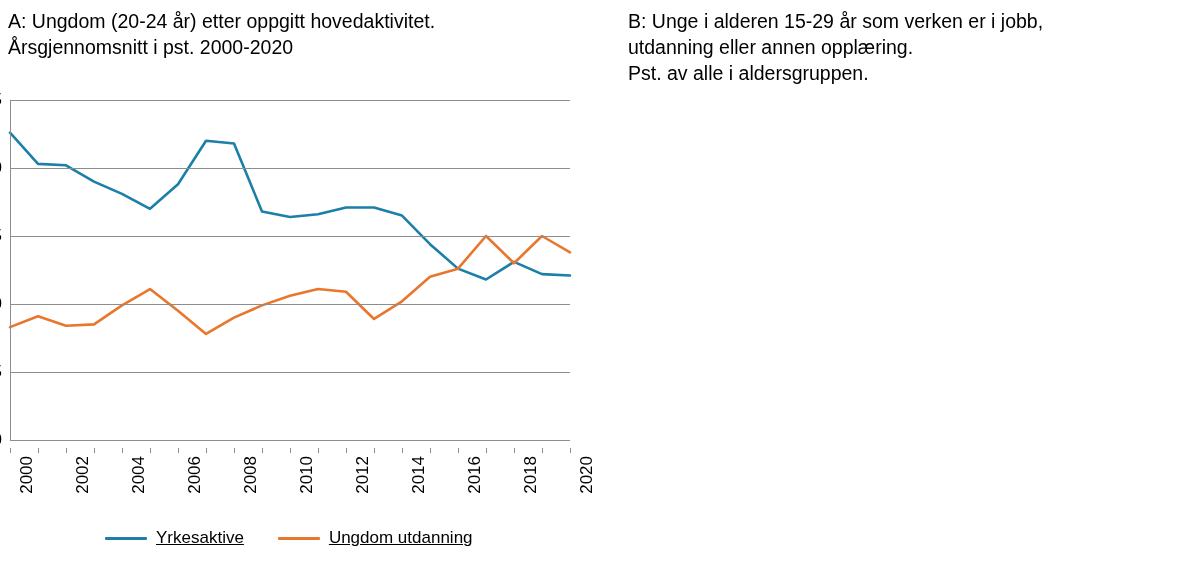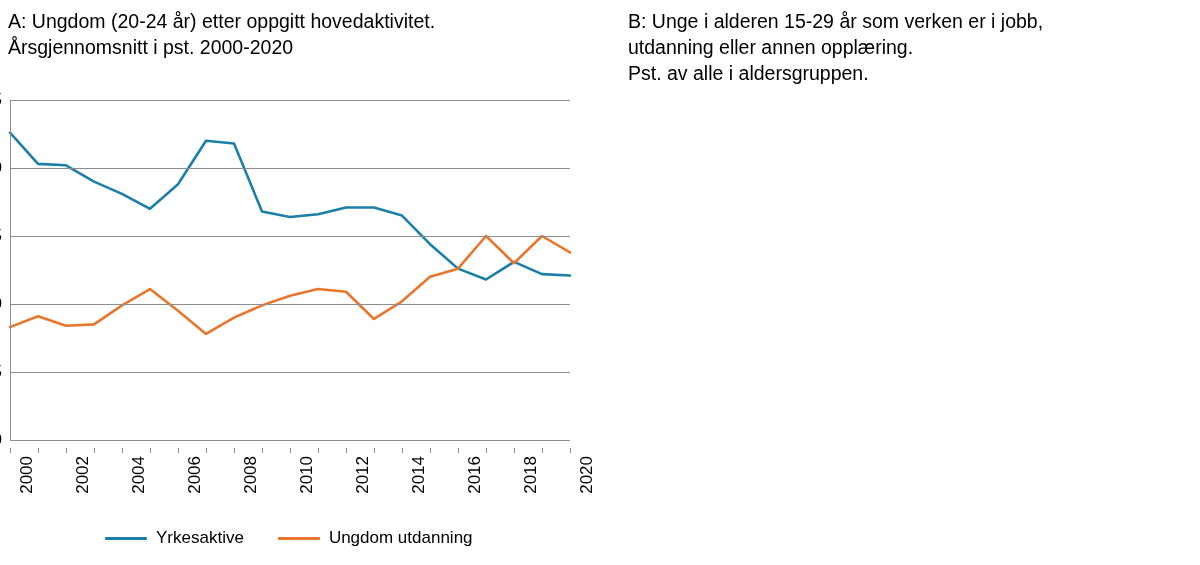--- a/index.html
+++ b/index.html
@@ -95,20 +95,21 @@
     display: flex;
     align-items: center;
   }
   .legend-a { left: 105px; top: 528px; gap: 34px; }
   .legend-item {
     display: flex;
     align-items: center;
     gap: 9px;
     font-size: 17px;
     white-space: nowrap;
+    text-decoration: underline;
   }
   .legend-swatch {
     display: inline-block;
     width: 42px;
     height: 3px;
     border-radius: 1px;
   }
 </style>
 </head>
 <body>

